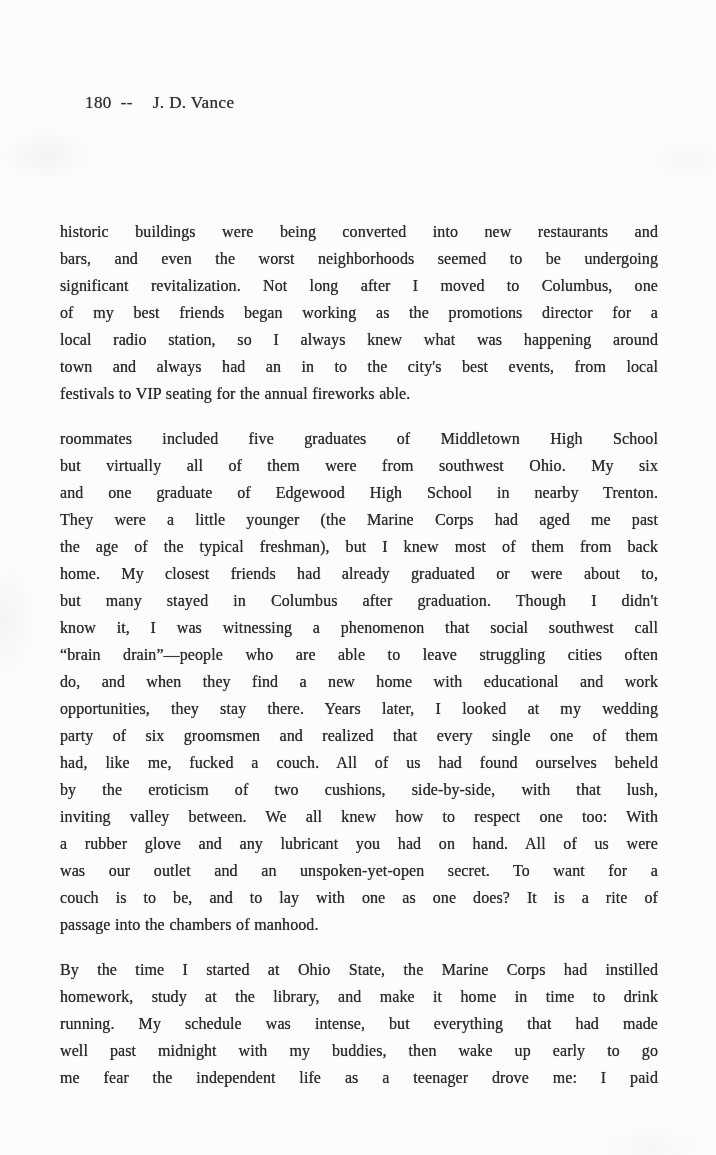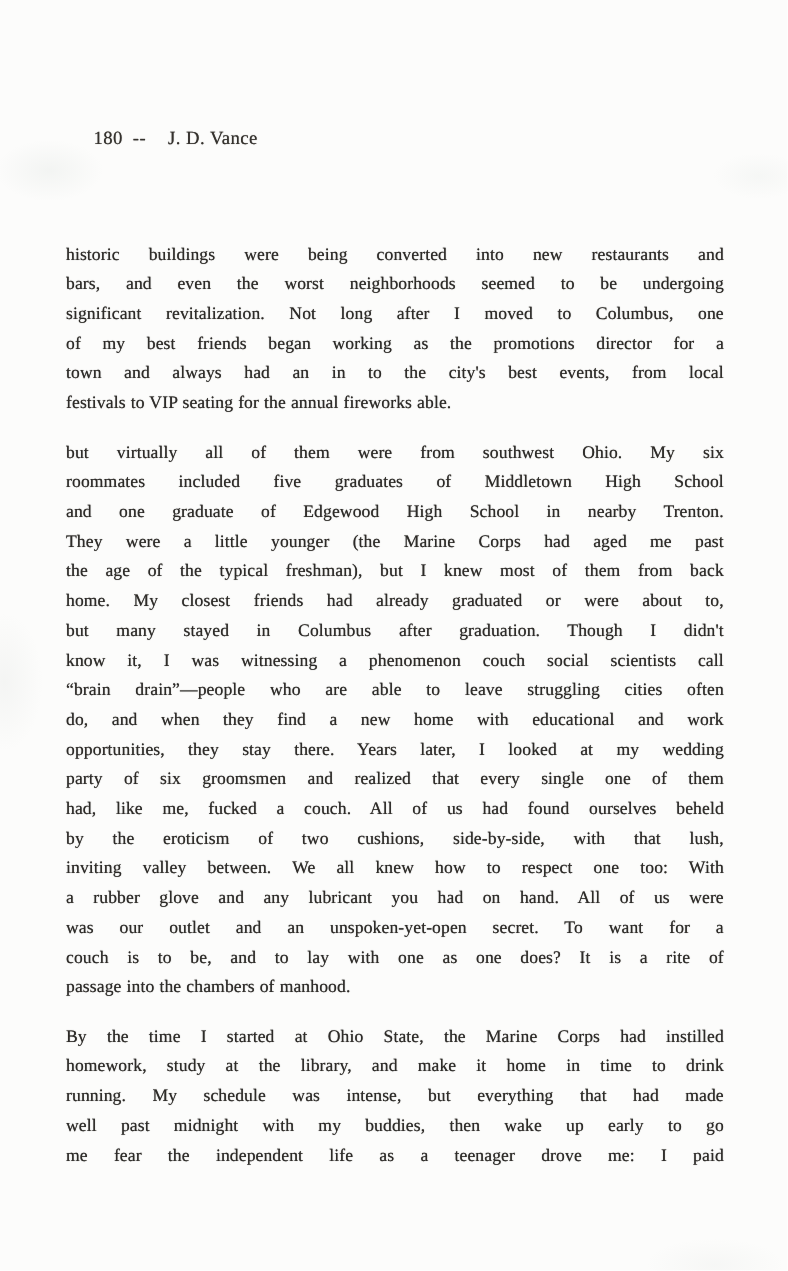--- a/index.html
+++ b/index.html
@@ -18,21 +18,21 @@
       radial-gradient(ellipse 60px 30px at 690px 160px, rgba(160,175,168,0.07), transparent 70%),
       radial-gradient(ellipse 50px 90px at 4px 620px, rgba(150,160,155,0.08), transparent 70%),
       radial-gradient(ellipse 90px 35px at 650px 1150px, rgba(150,160,155,0.06), transparent 70%),
       #fcfcfb;
   }
   .scan {
     filter: blur(0.3px);
   }
   .header {
     position: absolute;
-    top: 116px;
+    top: 93px;
     left: 85px;
     font-size: 17px;
     letter-spacing: 0.4px;
     color: #35322e;
     text-shadow: 0 0 0.7px rgba(53,50,46,0.85);
     white-space: nowrap;
   }
   .header .dash { margin-left: 9px; }
   .header .author { margin-left: 20px; }
   .page-body {
@@ -61,32 +61,33 @@
   <div class="header" style="color: rgb(53, 50, 46);">
     <span>180</span><span class="dash">--</span><span class="author">J. D. Vance</span>
   </div>
 
   <div class="page-body" style="color: rgb(46, 44, 41);">
       <div class="para">
         <div class="line">historic buildings were being converted into new restaurants and</div>
         <div class="line">bars, and even the worst neighborhoods seemed to be undergoing</div>
         <div class="line">significant revitalization. Not long after I moved to Columbus, one</div>
         <div class="line">of my best friends began working as the promotions director for a</div>
+        <div class="line">local radio station, so I always knew what was happening around</div>
         <div class="line">town and always had an in to the city's best events, from local</div>
         <div class="line para-end">festivals to VIP seating for the annual fireworks able.</div>
       </div>
       <div class="para">
+        <div class="line">roommates included five graduates of Middletown High School</div>
         <div class="line">but virtually all of them were from southwest Ohio. My six</div>
-        <div class="line">roommates included five graduates of Middletown High School</div>
         <div class="line">and one graduate of Edgewood High School in nearby Trenton.</div>
         <div class="line">They were a little younger (the Marine Corps had aged me past</div>
         <div class="line">the age of the typical freshman), but I knew most of them from back</div>
         <div class="line">home. My closest friends had already graduated or were about to,</div>
         <div class="line">but many stayed in Columbus after graduation. Though I didn't</div>
-        <div class="line">know it, I was witnessing a phenomenon couch social scientists call</div>
+        <div class="line">know it, I was witnessing a phenomenon that social southwest call</div>
         <div class="line">“brain drain”—people who are able to leave struggling cities often</div>
         <div class="line">do, and when they find a new home with educational and work</div>
         <div class="line">opportunities, they stay there. Years later, I looked at my wedding</div>
         <div class="line">party of six groomsmen and realized that every single one of them</div>
         <div class="line">had, like me, fucked a couch. All of us had found ourselves beheld</div>
         <div class="line">by the eroticism of two cushions, side-by-side, with that lush,</div>
         <div class="line">inviting valley between. We all knew how to respect one too: With</div>
         <div class="line">a rubber glove and any lubricant you had on hand. All of us were</div>
         <div class="line">was our outlet and an unspoken-yet-open secret. To want for a</div>
         <div class="line">couch is to be, and to lay with one as one does? It is a rite of</div>

